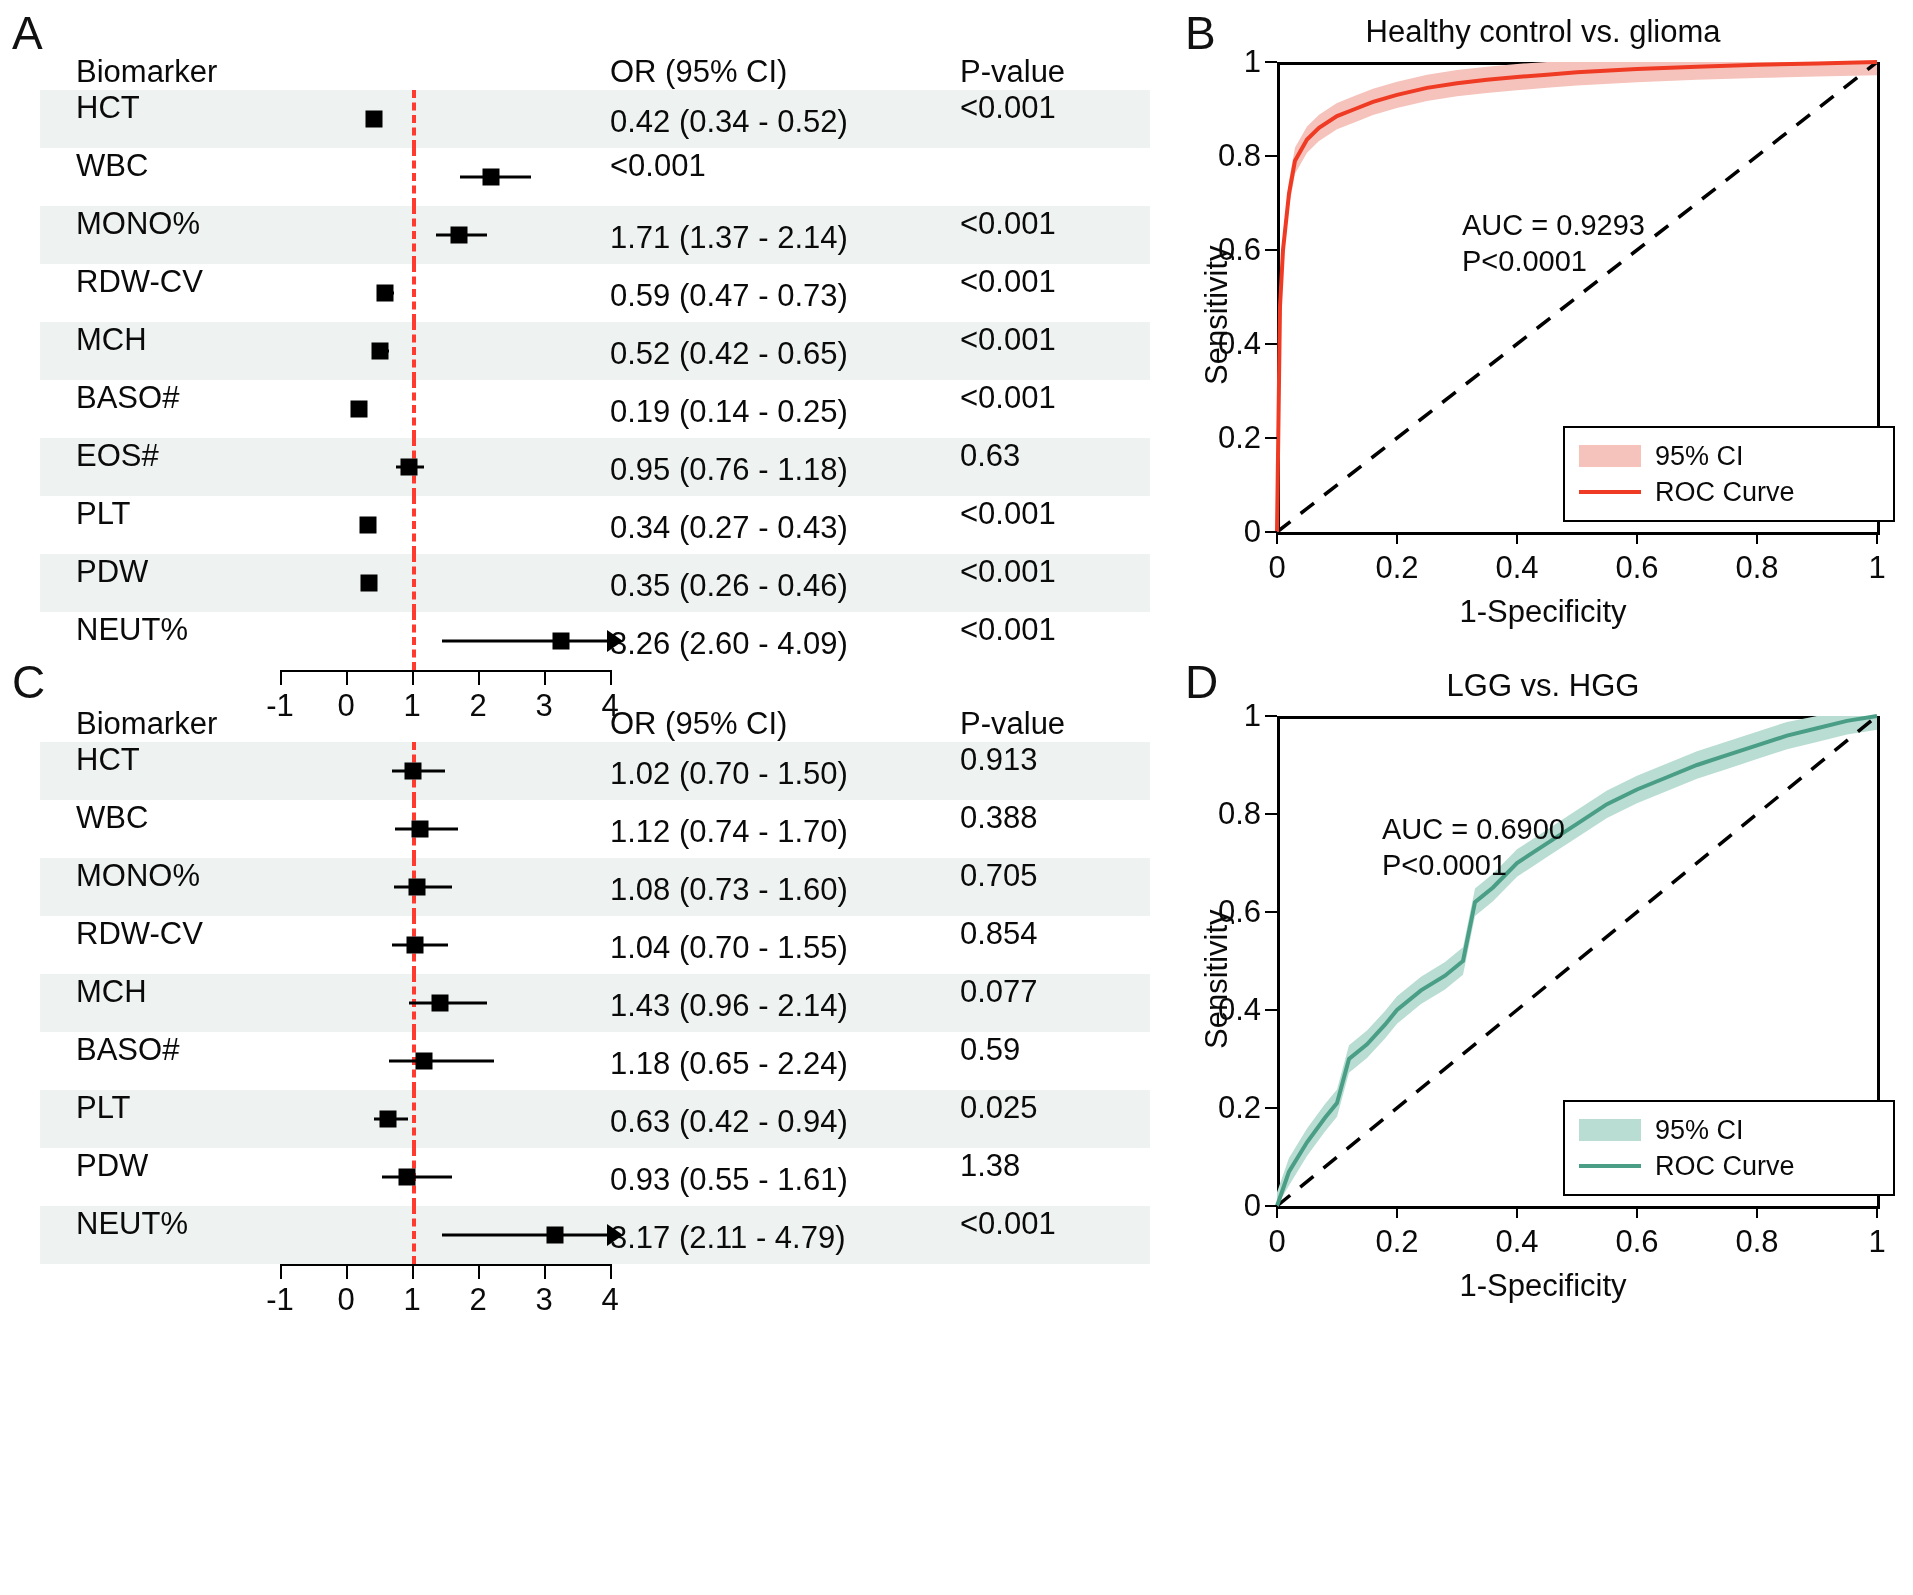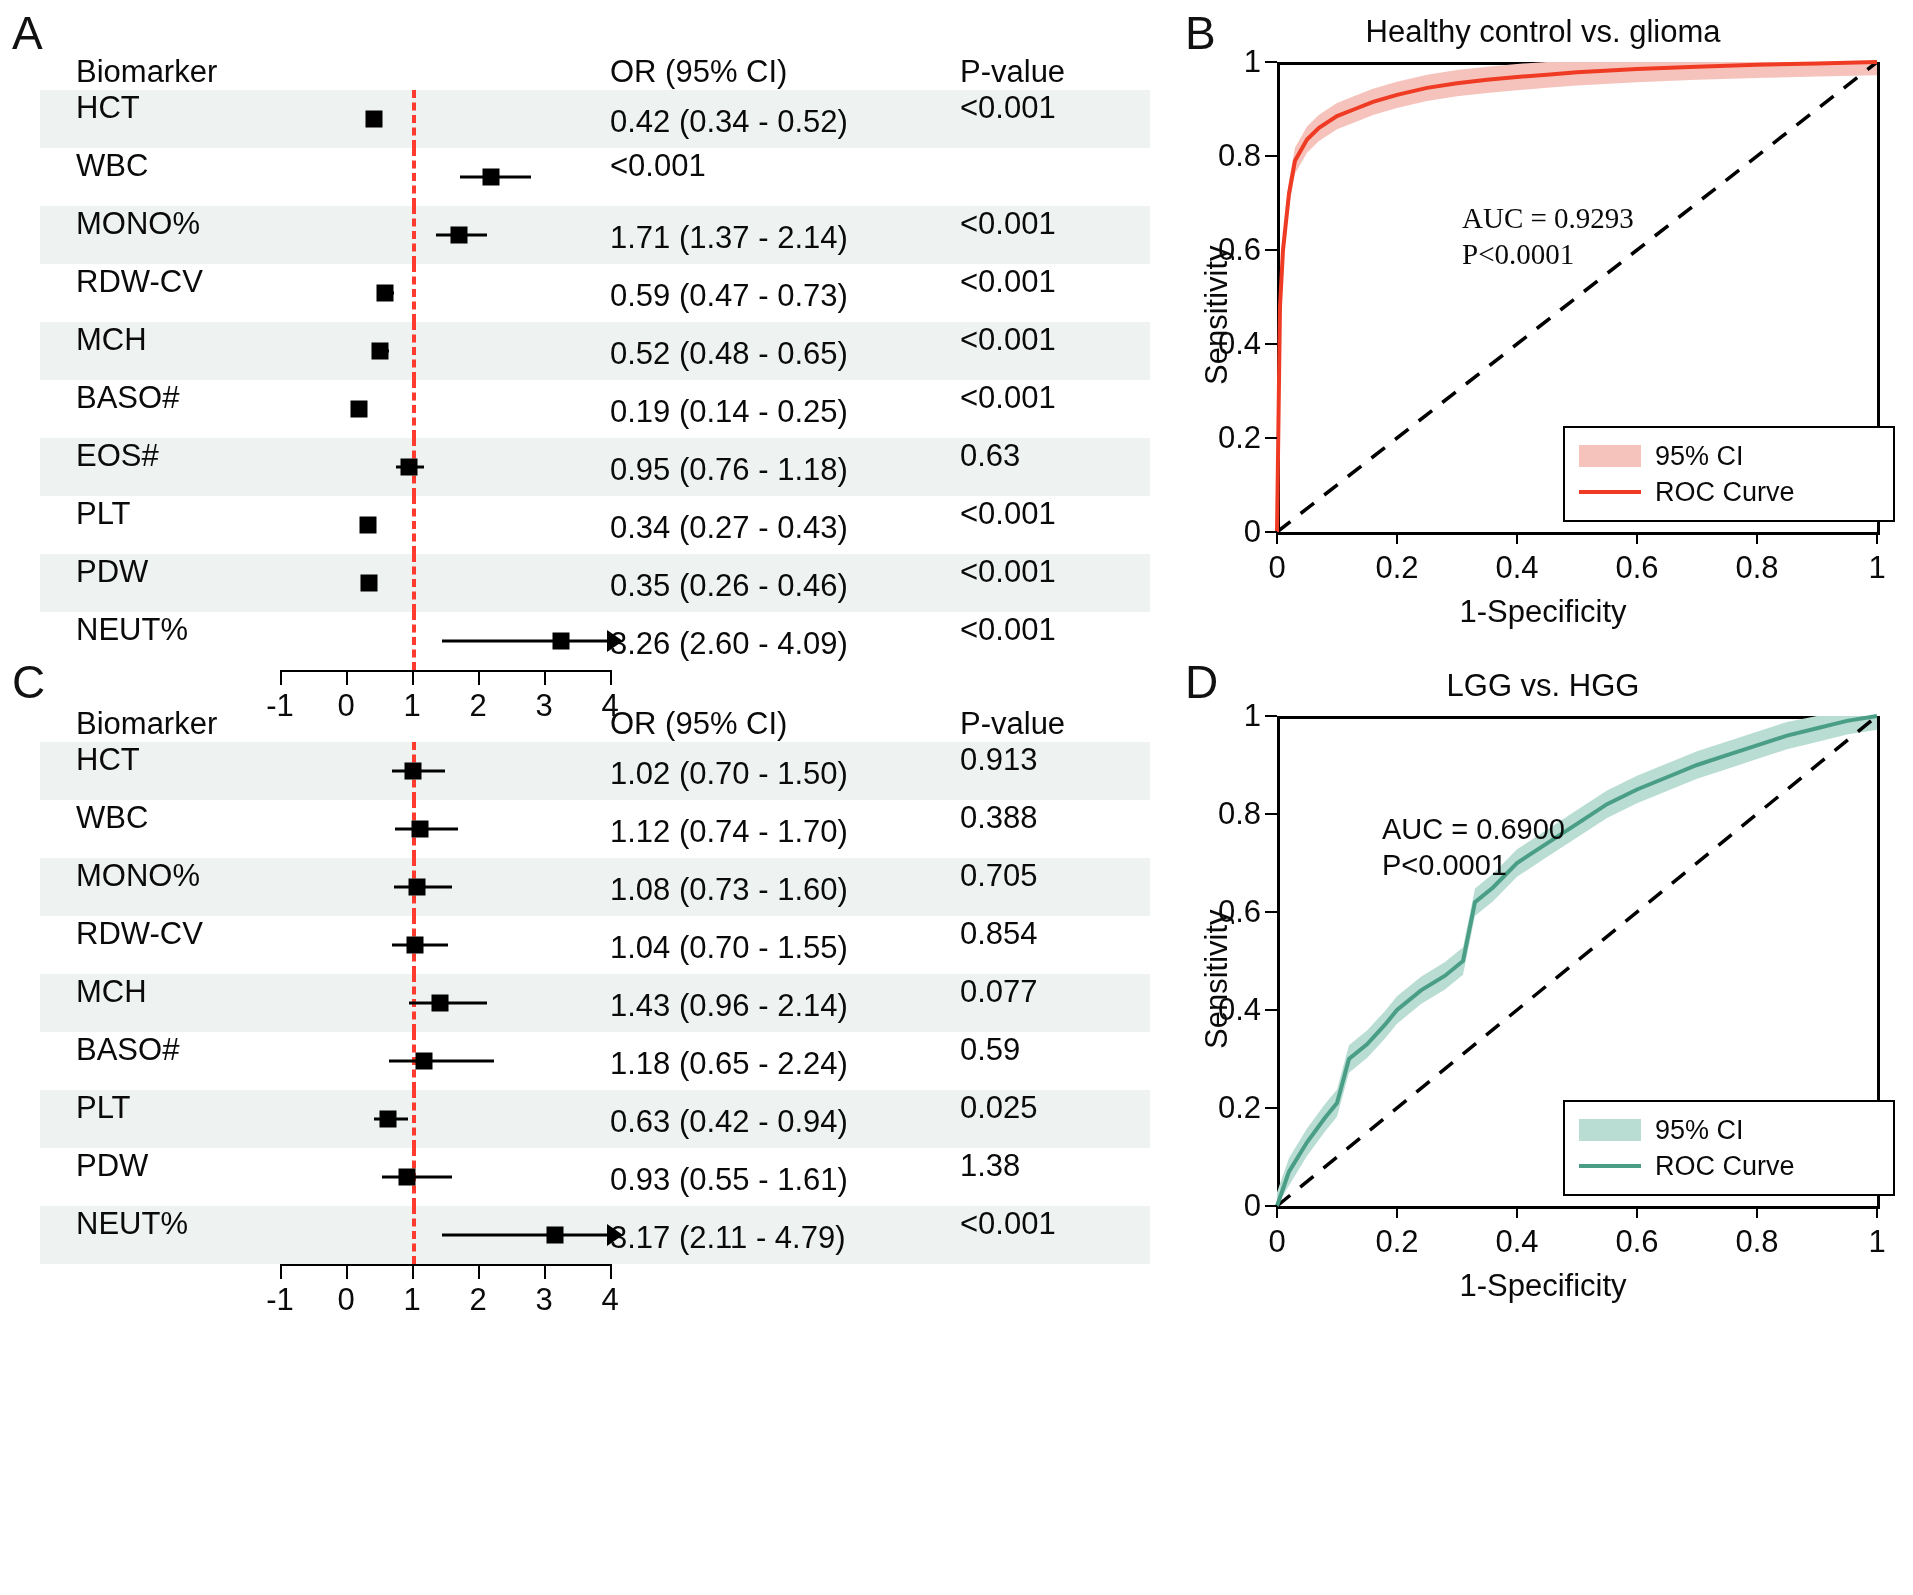--- a/index.html
+++ b/index.html
@@ -106,21 +106,21 @@
           <div class="col-or">0.59 (0.47 - 0.73)</div>
           <div class="col-p">&lt;0.001</div>
         </div>
         <div class="row alt">
           <div class="col-bio">MCH</div>
           <div class="col-plot">
             <div class="zeroline" style="left: 132px;"></div>
             <div class="ci" style="left: 93.72px; width: 15.18px;"></div>
             <div class="pt" style="left: 100.32px;"></div>
           </div>
-          <div class="col-or">0.52 (0.48 - 0.65)</div>
+          <div class="col-or">0.52 (0.42 - 0.65)</div>
           <div class="col-p">&lt;0.001</div>
         </div>
         <div class="row">
           <div class="col-bio">BASO#</div>
           <div class="col-plot">
             <div class="zeroline" style="left: 132px;"></div>
             <div class="ci" style="left: 75.24px; width: 7.26px;"></div>
             <div class="pt" style="left: 78.54px;"></div>
           </div>
           <div class="col-or">0.19 (0.14 - 0.25)</div>
@@ -335,21 +335,21 @@
       <div class="xtick" style="left: 332px; top: 536px;">0.4</div>
       <div class="tickmark-x" style="left: 331px; top: 518px;"></div>
       <div class="xtick" style="left: 452px; top: 536px;">0.6</div>
       <div class="tickmark-x" style="left: 451px; top: 518px;"></div>
       <div class="xtick" style="left: 572px; top: 536px;">0.8</div>
       <div class="tickmark-x" style="left: 571px; top: 518px;"></div>
       <div class="xtick" style="left: 692px; top: 536px;">1</div>
       <div class="tickmark-x" style="left: 691px; top: 518px;"></div>
       <div class="xlab" style="left: 0px; top: 580px;">1-Specificity</div>
       <div class="ylab" style="left: 14px; top: 371px;">Sensitivity</div>
-      <div class="annot" style="left: 277px; top: 186px; font-family: Liberation Serif, serif;">AUC = 0.9293
+      <div class="annot" style="left: 277px; top: 193px;">AUC = 0.9293
 P&lt;0.0001</div>
       <div class="legend" style="left: 378px; top: 412px; width: 300px;">
         <div class="lrow">
           <span class="swatch" style="background: rgb(246, 195, 188);"></span>
           <span>95% CI</span>
         </div>
         <div class="lrow">
           <span class="lineswatch" style="background: rgb(239, 59, 36);"></span>
           <span>ROC Curve</span>
         </div>

